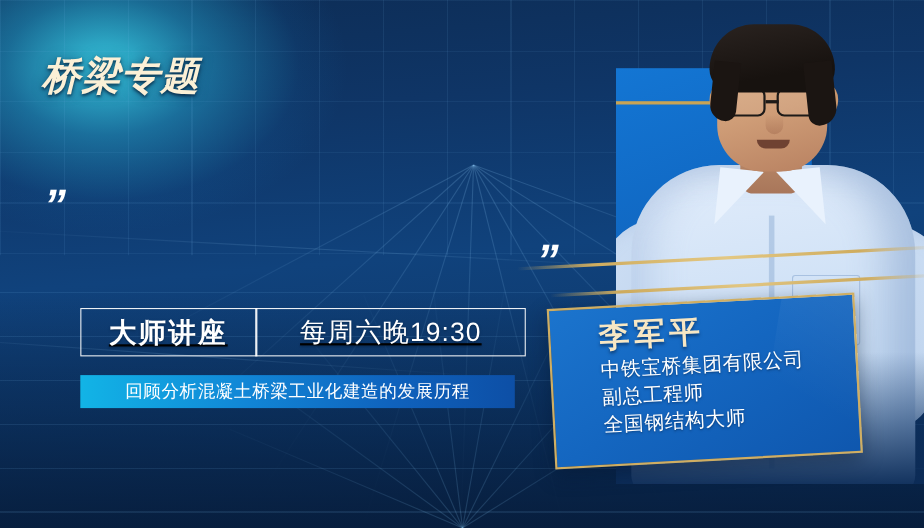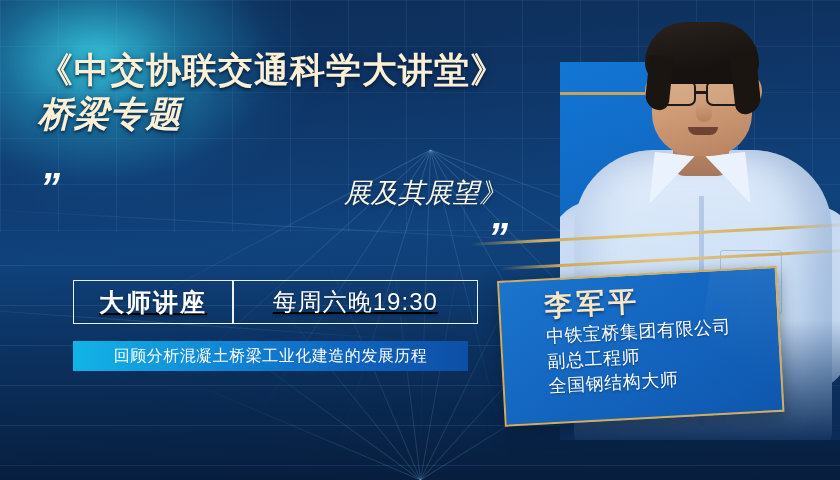--- a/index.html
+++ b/index.html
@@ -306,28 +306,26 @@
       </div>
       <div class="hair"></div>
     </div>
     <div class="photo-fade"></div>
   </div>
 
   <div class="stripe" style="left:470px; top:233px; width:380px; transform:rotate(-3deg);"></div>
   <div class="stripe" style="left:500px; top:258px; width:350px; transform:rotate(-3deg);"></div>
 
   <div class="title">
-    <span>《中交协联交通科学大讲堂》</span>
     <span class="ln2">桥梁专题</span>
   </div>
 
   <div class="quote-block">
     <span class="qmark open">”</span>
     <div class="subtitle">
-      <div>展及其展望》</div>
     </div>
     <span class="qmark close">”</span>
   </div>
 
   <div class="lecture-box">
     <div class="lb-left">大师讲座</div>
     <div class="lb-div"></div>
     <div class="lb-right">每周六晚19:30</div>
   </div>
 

